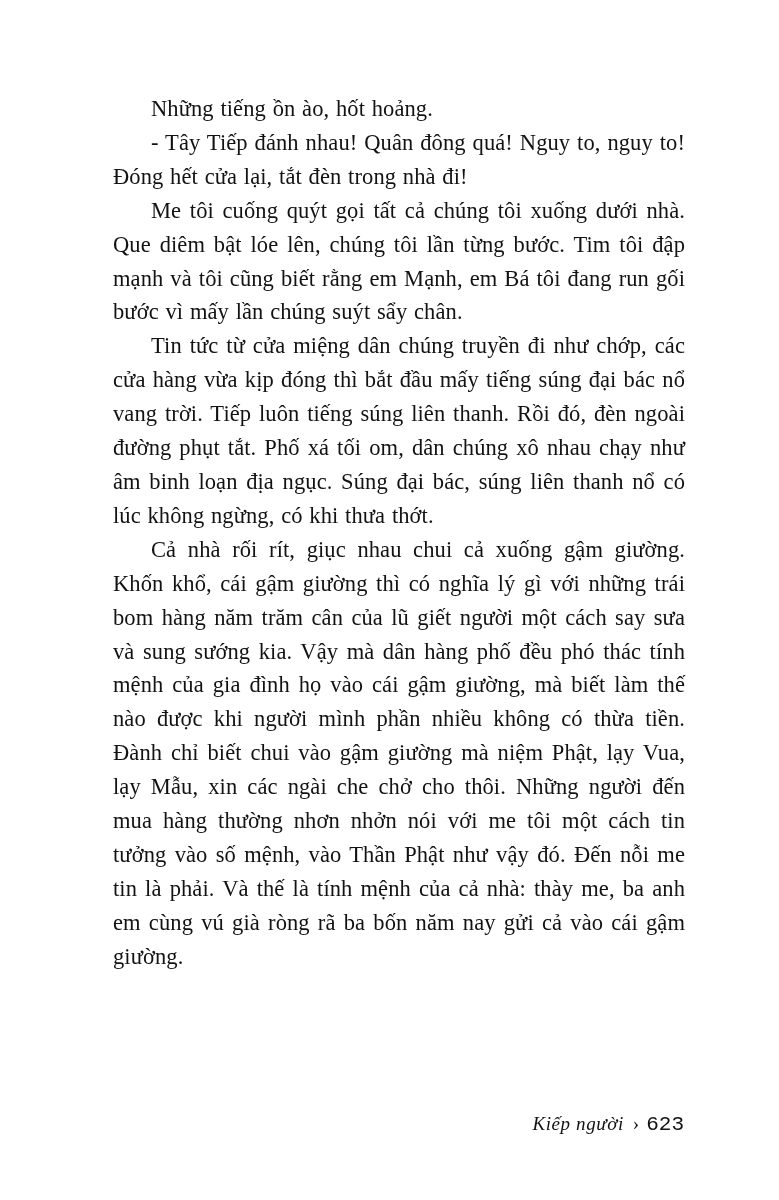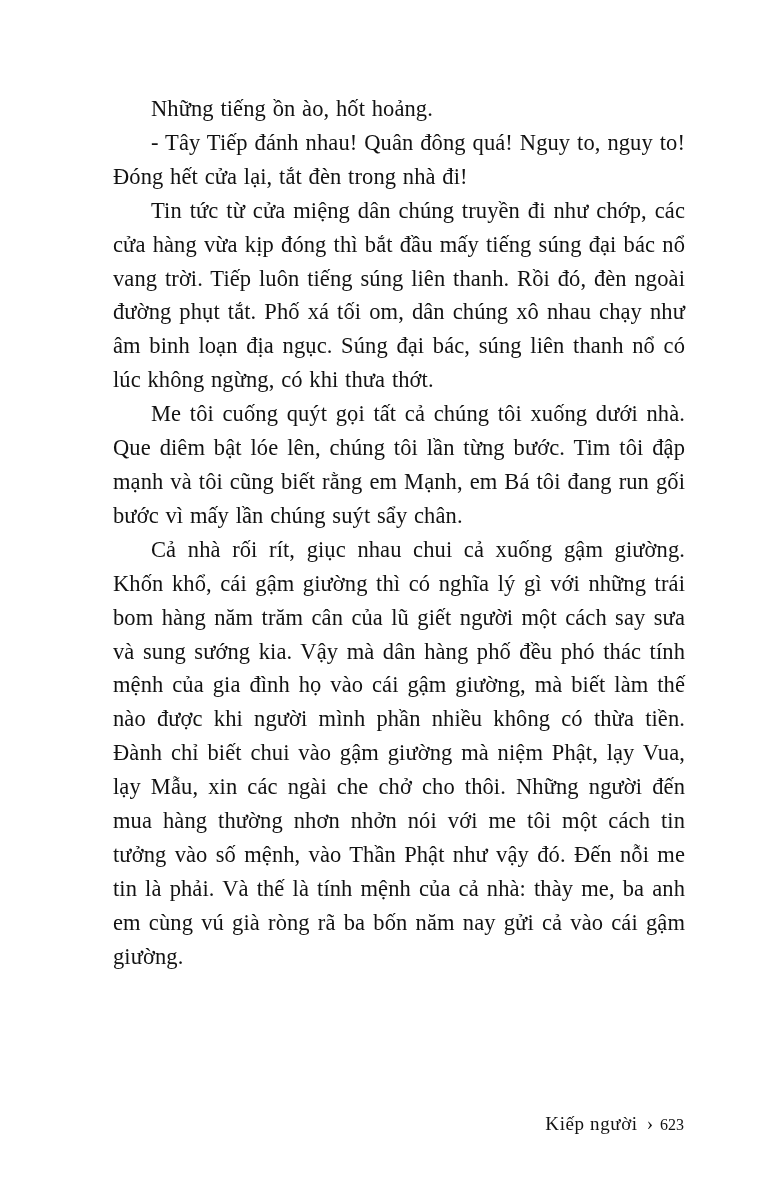--- a/index.html
+++ b/index.html
@@ -33,42 +33,44 @@
   }
   .footer {
     position: absolute;
     top: 1113px;
     right: 95px;
     font-size: 19px;
     color: #121212;
     white-space: nowrap;
   }
   .footer .book-title {
+    font-style: italic;
     letter-spacing: 0.6px;
   }
   .footer .sep {
     display: inline-block;
     margin: 0 7px 0 9px;
     font-style: normal;
   }
   .footer .page-num {
     font-style: normal;
-    font-size: 16px;
+    font-size: 21px;
+    font-family: Liberation Mono, monospace;
   }
 </style>
 </head>
 <body>
 
 <div class="page">
 
   <div class="text-block">
     <p>Những tiếng ồn ào, hốt hoảng.</p>
     <p>- Tây Tiếp đánh nhau! Quân đông quá! Nguy to, nguy to! Đóng hết cửa lại, tắt đèn trong nhà đi!</p>
+    <p>Me tôi cuống quýt gọi tất cả chúng tôi xuống dưới nhà. Que diêm bật lóe lên, chúng tôi lần từng bước. Tim tôi đập mạnh và tôi cũng biết rằng em Mạnh, em Bá tôi đang run gối bước vì mấy lần chúng suýt sẩy chân.</p>
     <p>Tin tức từ cửa miệng dân chúng truyền đi như chớp, các cửa hàng vừa kịp đóng thì bắt đầu mấy tiếng súng đại bác nổ vang trời. Tiếp luôn tiếng súng liên thanh. Rồi đó, đèn ngoài đường phụt tắt. Phố xá tối om, dân chúng xô nhau chạy như âm binh loạn địa ngục. Súng đại bác, súng liên thanh nổ có lúc không ngừng, có khi thưa thớt.</p>
-    <p>Me tôi cuống quýt gọi tất cả chúng tôi xuống dưới nhà. Que diêm bật lóe lên, chúng tôi lần từng bước. Tim tôi đập mạnh và tôi cũng biết rằng em Mạnh, em Bá tôi đang run gối bước vì mấy lần chúng suýt sẩy chân.</p>
     <p>Cả nhà rối rít, giục nhau chui cả xuống gậm giường. Khốn khổ, cái gậm giường thì có nghĩa lý gì với những trái bom hàng năm trăm cân của lũ giết người một cách say sưa và sung sướng kia. Vậy mà dân hàng phố đều phó thác tính mệnh của gia đình họ vào cái gậm giường, mà biết làm thế nào được khi người mình phần nhiều không có thừa tiền. Đành chỉ biết chui vào gậm giường mà niệm Phật, lạy Vua, lạy Mẫu, xin các ngài che chở cho thôi. Những người đến mua hàng thường nhơn nhởn nói với me tôi một cách tin tưởng vào số mệnh, vào Thần Phật như vậy đó. Đến nỗi me tin là phải. Và thế là tính mệnh của cả nhà: thày me, ba anh em cùng vú già ròng rã ba bốn năm nay gửi cả vào cái gậm giường.</p>
   </div>
 
   <div class="footer">
     <span class="book-title">Kiếp người</span><span class="sep">›</span><span class="page-num">623</span>
   </div>
 
 </div>
 
 </body></html>

